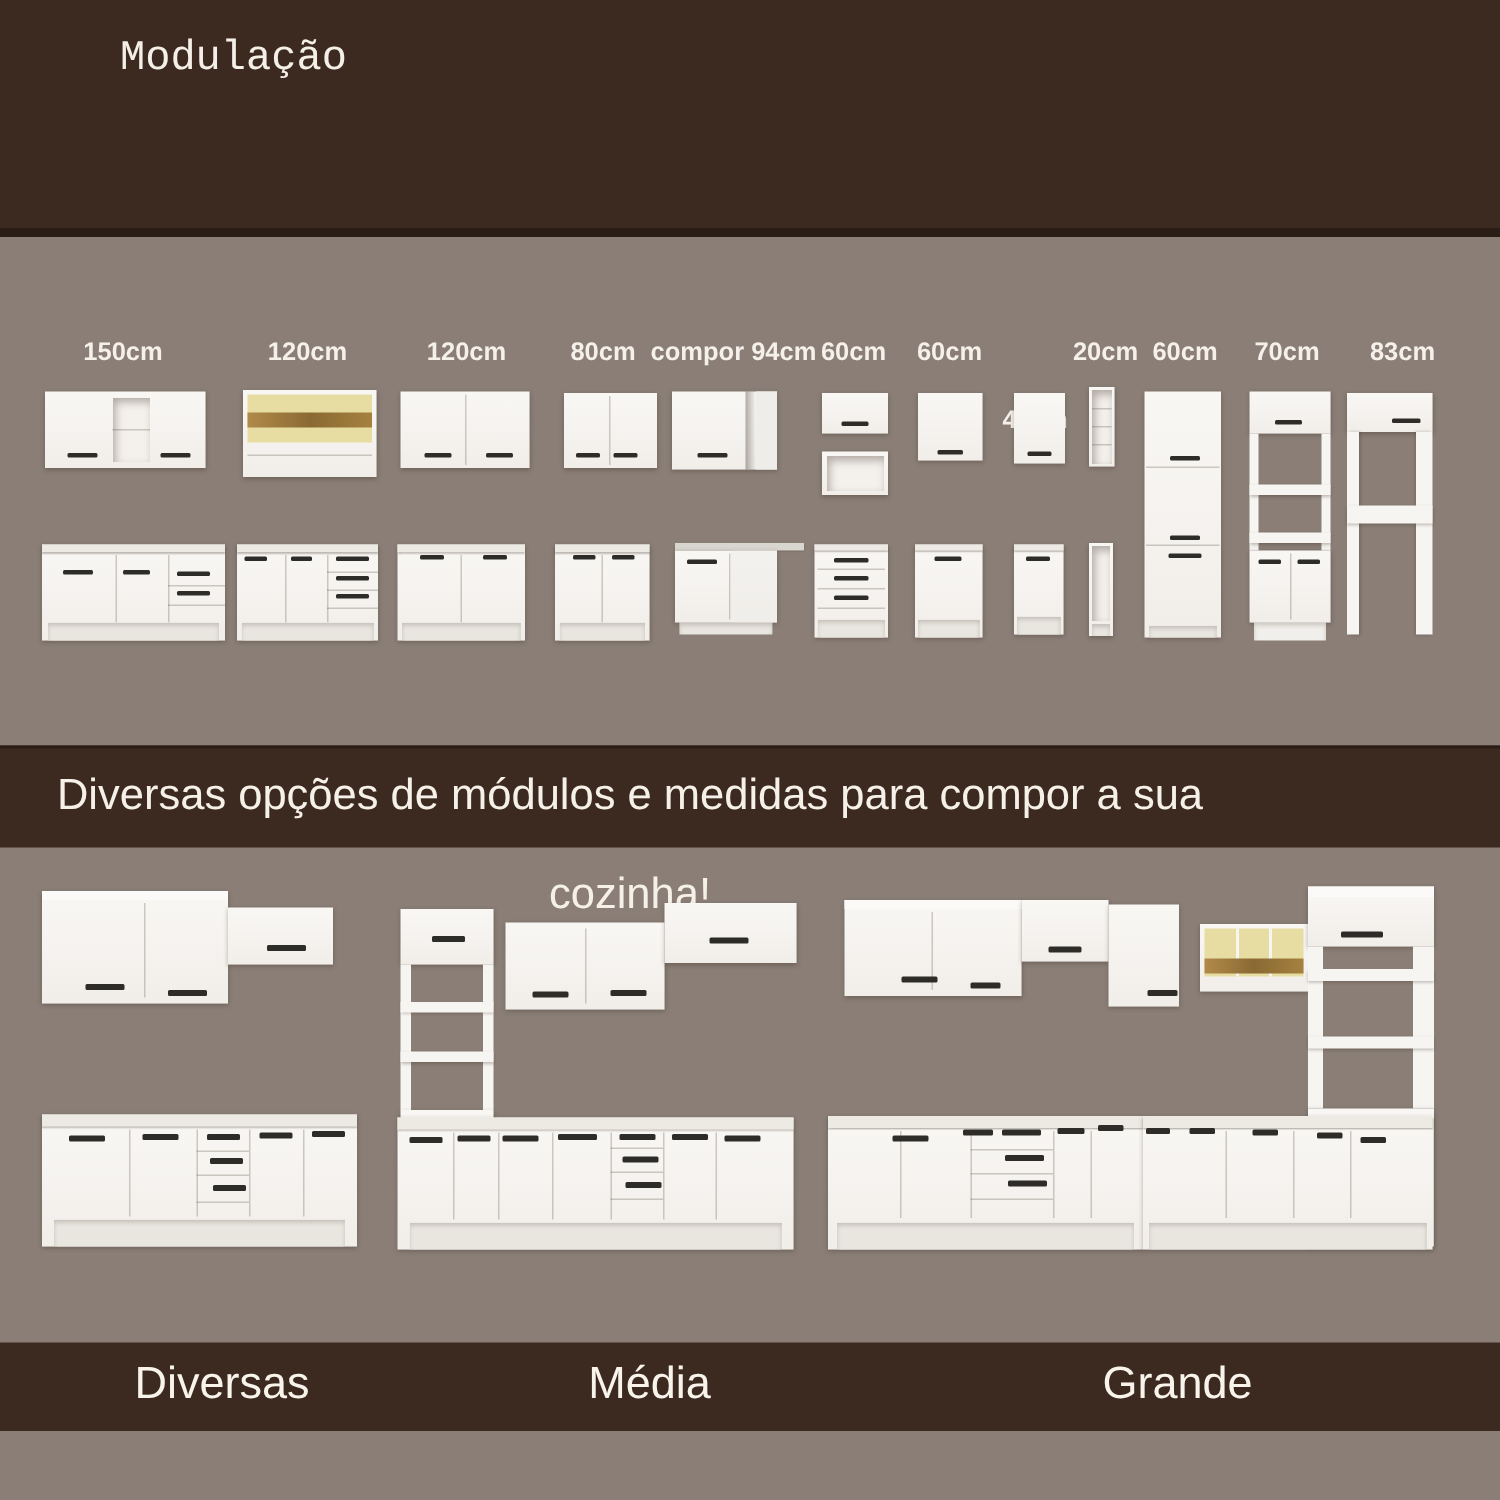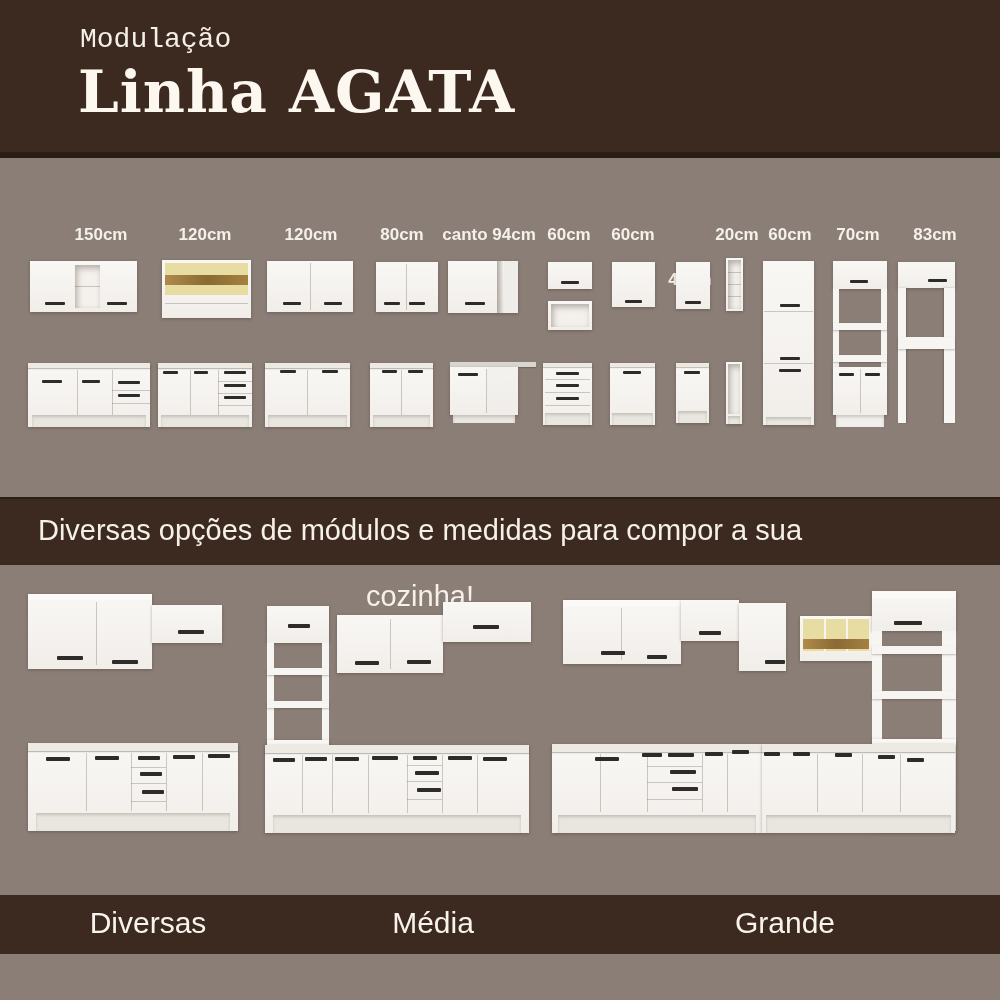--- a/index.html
+++ b/index.html
@@ -35,27 +35,26 @@
   .topface{position:absolute;background:#fbfaf8;}
 </style>
 </head>
 <body>
 
 <div class="stage">
 
   <div class="band" style="top:0;height:152px;"></div>
   <div class="band" style="top:152px;height:6px;background:#2a1d16;"></div>
   <div class="kicker">Modulação</div>
-  <div class="title">Linha AGATA</div>
-
-  <span class="mod-label" style="left:82px;margin-left:19px;">150cm</span>
+
+  <span class="mod-label" style="left:82px;">150cm</span>
   <span class="mod-label" style="left:205px;">120cm</span>
   <span class="mod-label" style="left:311px;">120cm</span>
   <span class="mod-label" style="left:402px;">80cm</span>
-  <span class="mod-label" style="left:489px;">canto 94cm</span>
+  <span class="mod-label" style="left:489px;">compor 94cm</span>
   <span class="mod-label" style="left:569px;">60cm</span>
   <span class="mod-label" style="left:633px;">60cm</span>
   <span class="mod-label" style="left:690px;margin-top:45px;">40cm</span>
   <span class="mod-label" style="left:737px;">20cm</span>
   <span class="mod-label" style="left:790px;">60cm</span>
   <span class="mod-label" style="left:858px;">70cm</span>
   <span class="mod-label" style="left:935px;text-align:right;">83cm</span>
 
   <div class="cab" style="left:30px;top:261px;width:107px;height:51px;">
     <div class="niche" style="left:45px;top:4px;width:25px;height:43px;">

